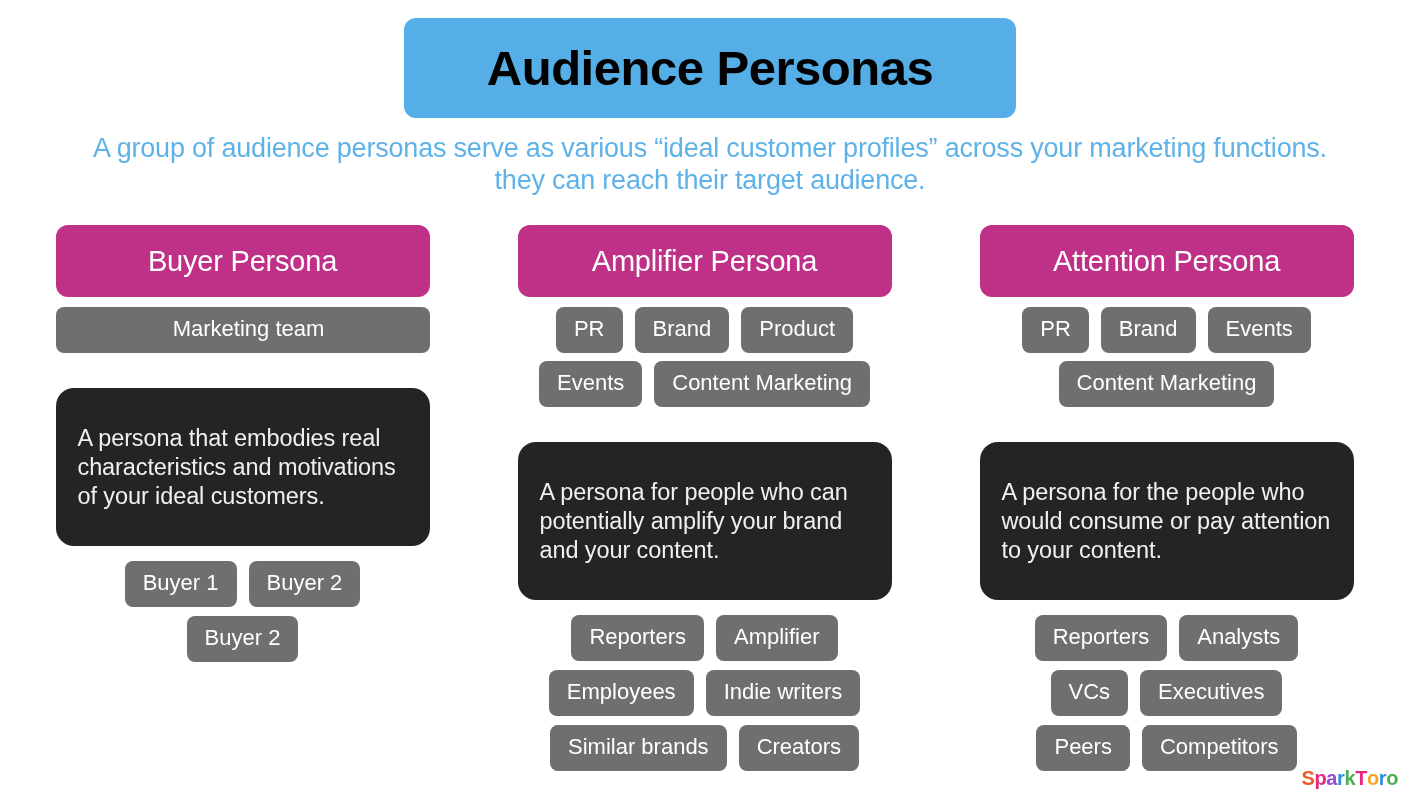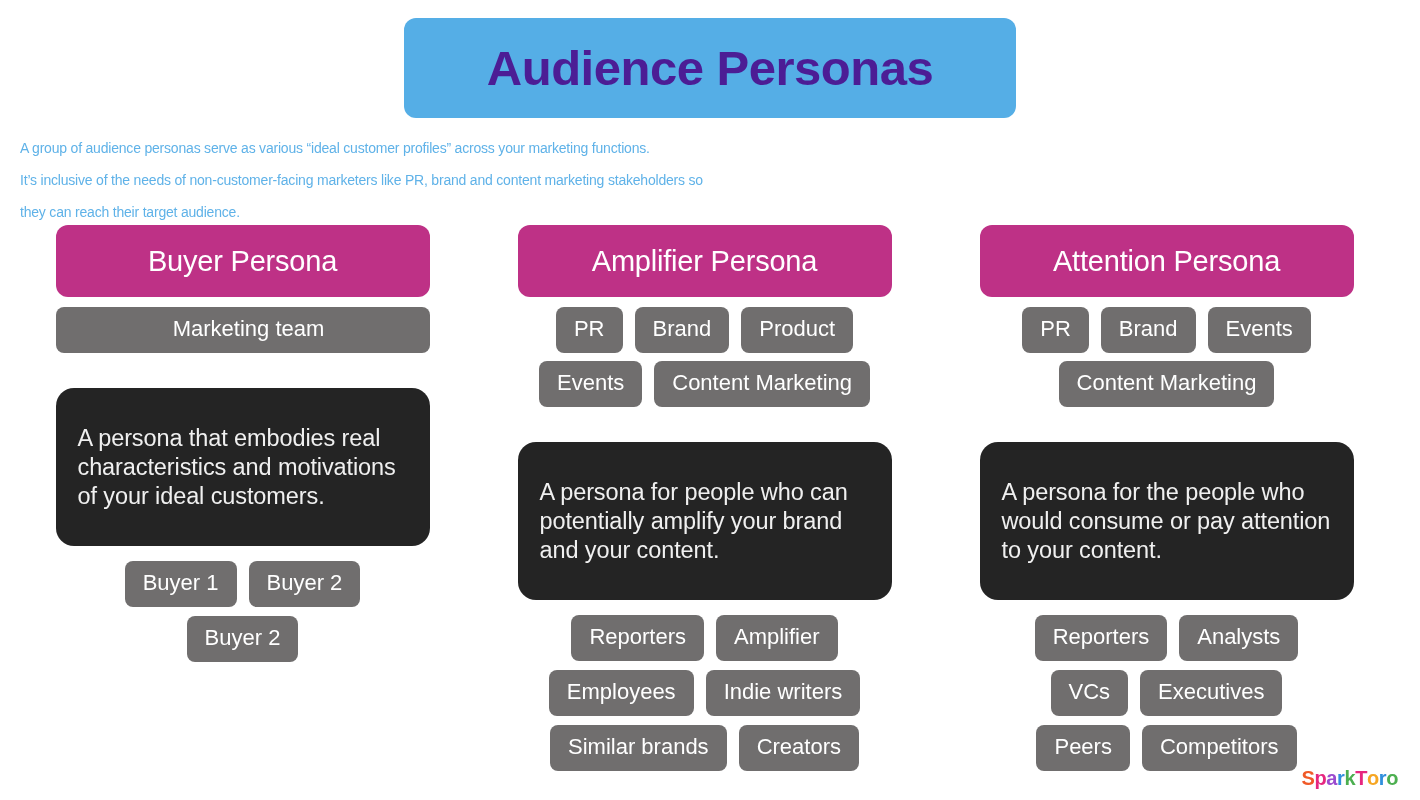--- a/index.html
+++ b/index.html
@@ -26,34 +26,34 @@
   .title-banner {
     width: 612px;
     height: 100px;
     background: #55aee6;
     border-radius: 12px;
     display: flex;
     align-items: center;
     justify-content: center;
   }
   .title-text {
-    color: #4c1d95;
+    color: #000000;
     font-size: 49px;
     font-weight: bold;
     letter-spacing: -0.5px;
     line-height: 1;
   }
 
   
   .subtitle {
     margin: 14px auto 0 auto;
     width: 1380px;
-    text-align: left;
+    text-align: center;
     color: #5fb2e8;
-    font-size: 14px;
+    font-size: 27px;
     line-height: 32px;
     letter-spacing: -0.2px;
   }
   .subtitle-line { display: block; }
 
   
   .columns {
     position: absolute;
     top: 225px;
     left: 0;
@@ -172,21 +172,20 @@
 <body>
 
 <div class="title-wrap">
   <div class="title-banner">
     <div class="title-text">Audience Personas</div>
   </div>
 </div>
 
 <div class="subtitle">
   <span class="subtitle-line">A group of audience personas serve as various “ideal customer profiles” across your marketing functions.</span>
-  <span class="subtitle-line">It’s inclusive of the needs of non-customer-facing marketers like PR, brand and content marketing stakeholders so</span>
   <span class="subtitle-line">they can reach their target audience.</span>
 </div>
 
 <div class="columns">
 
   <div class="column">
     <div class="persona-header">
       <div class="persona-header-text">Buyer Persona</div>
     </div>
     <div class="tag-rows">

